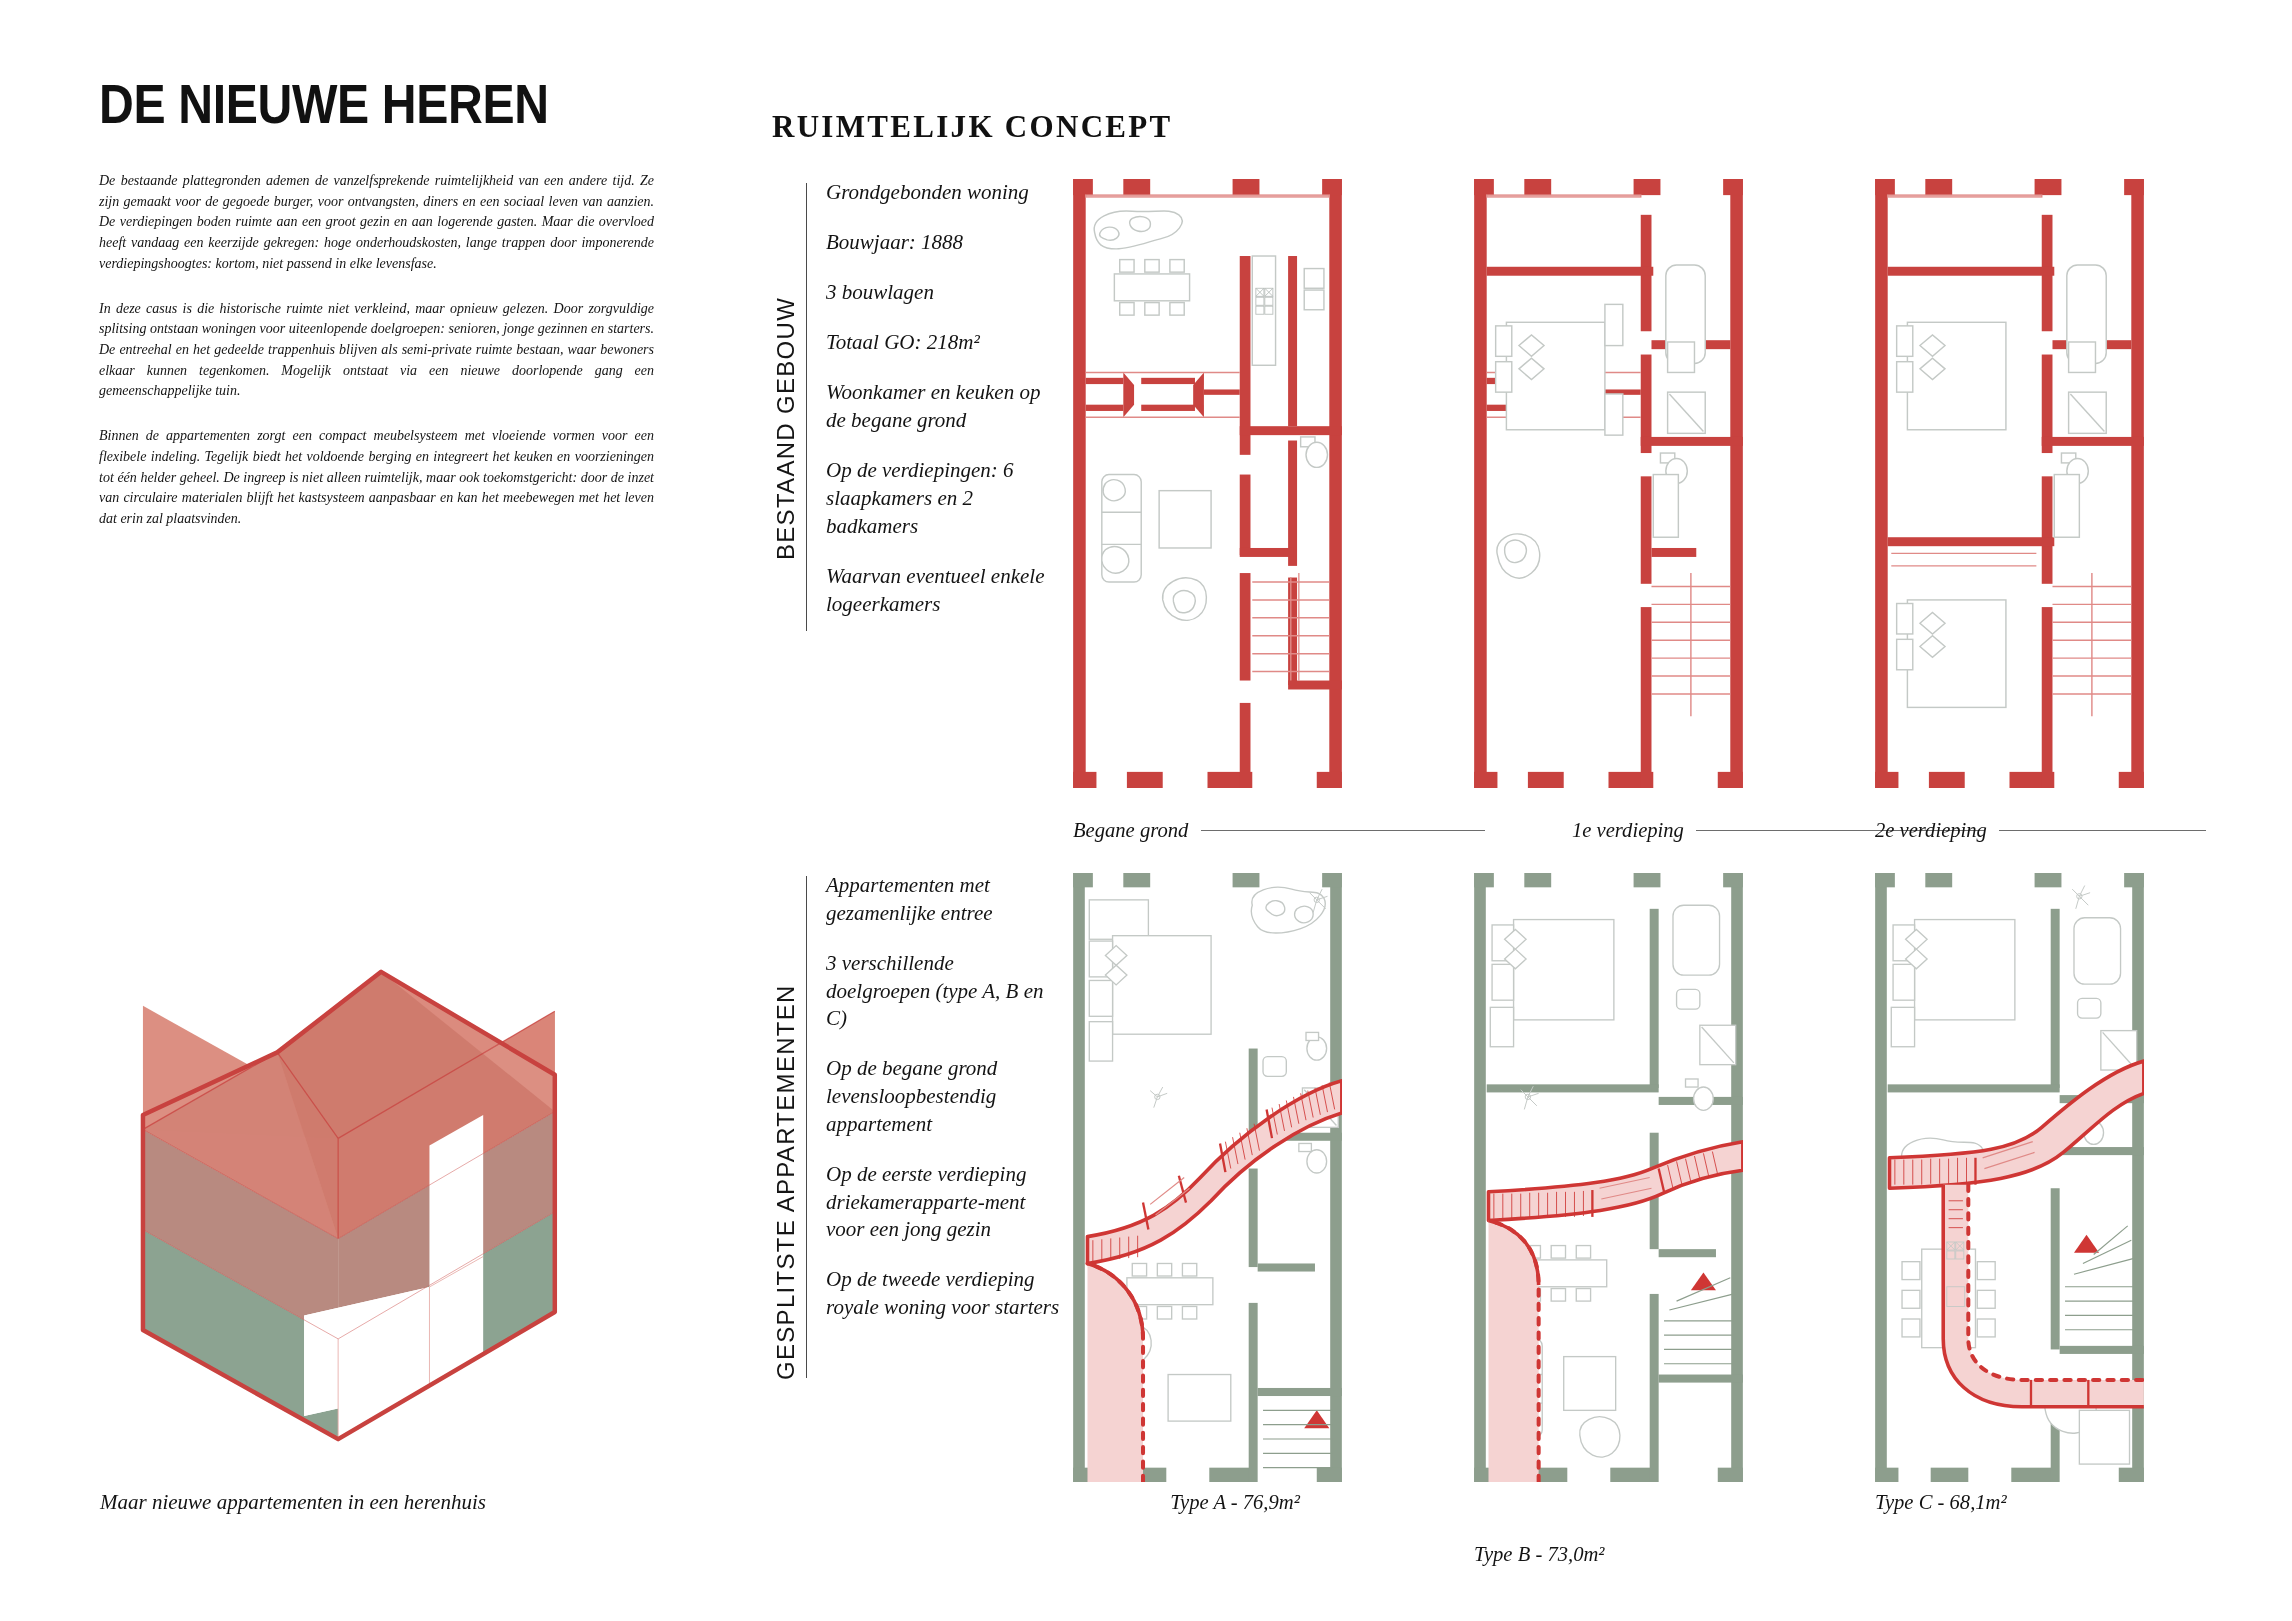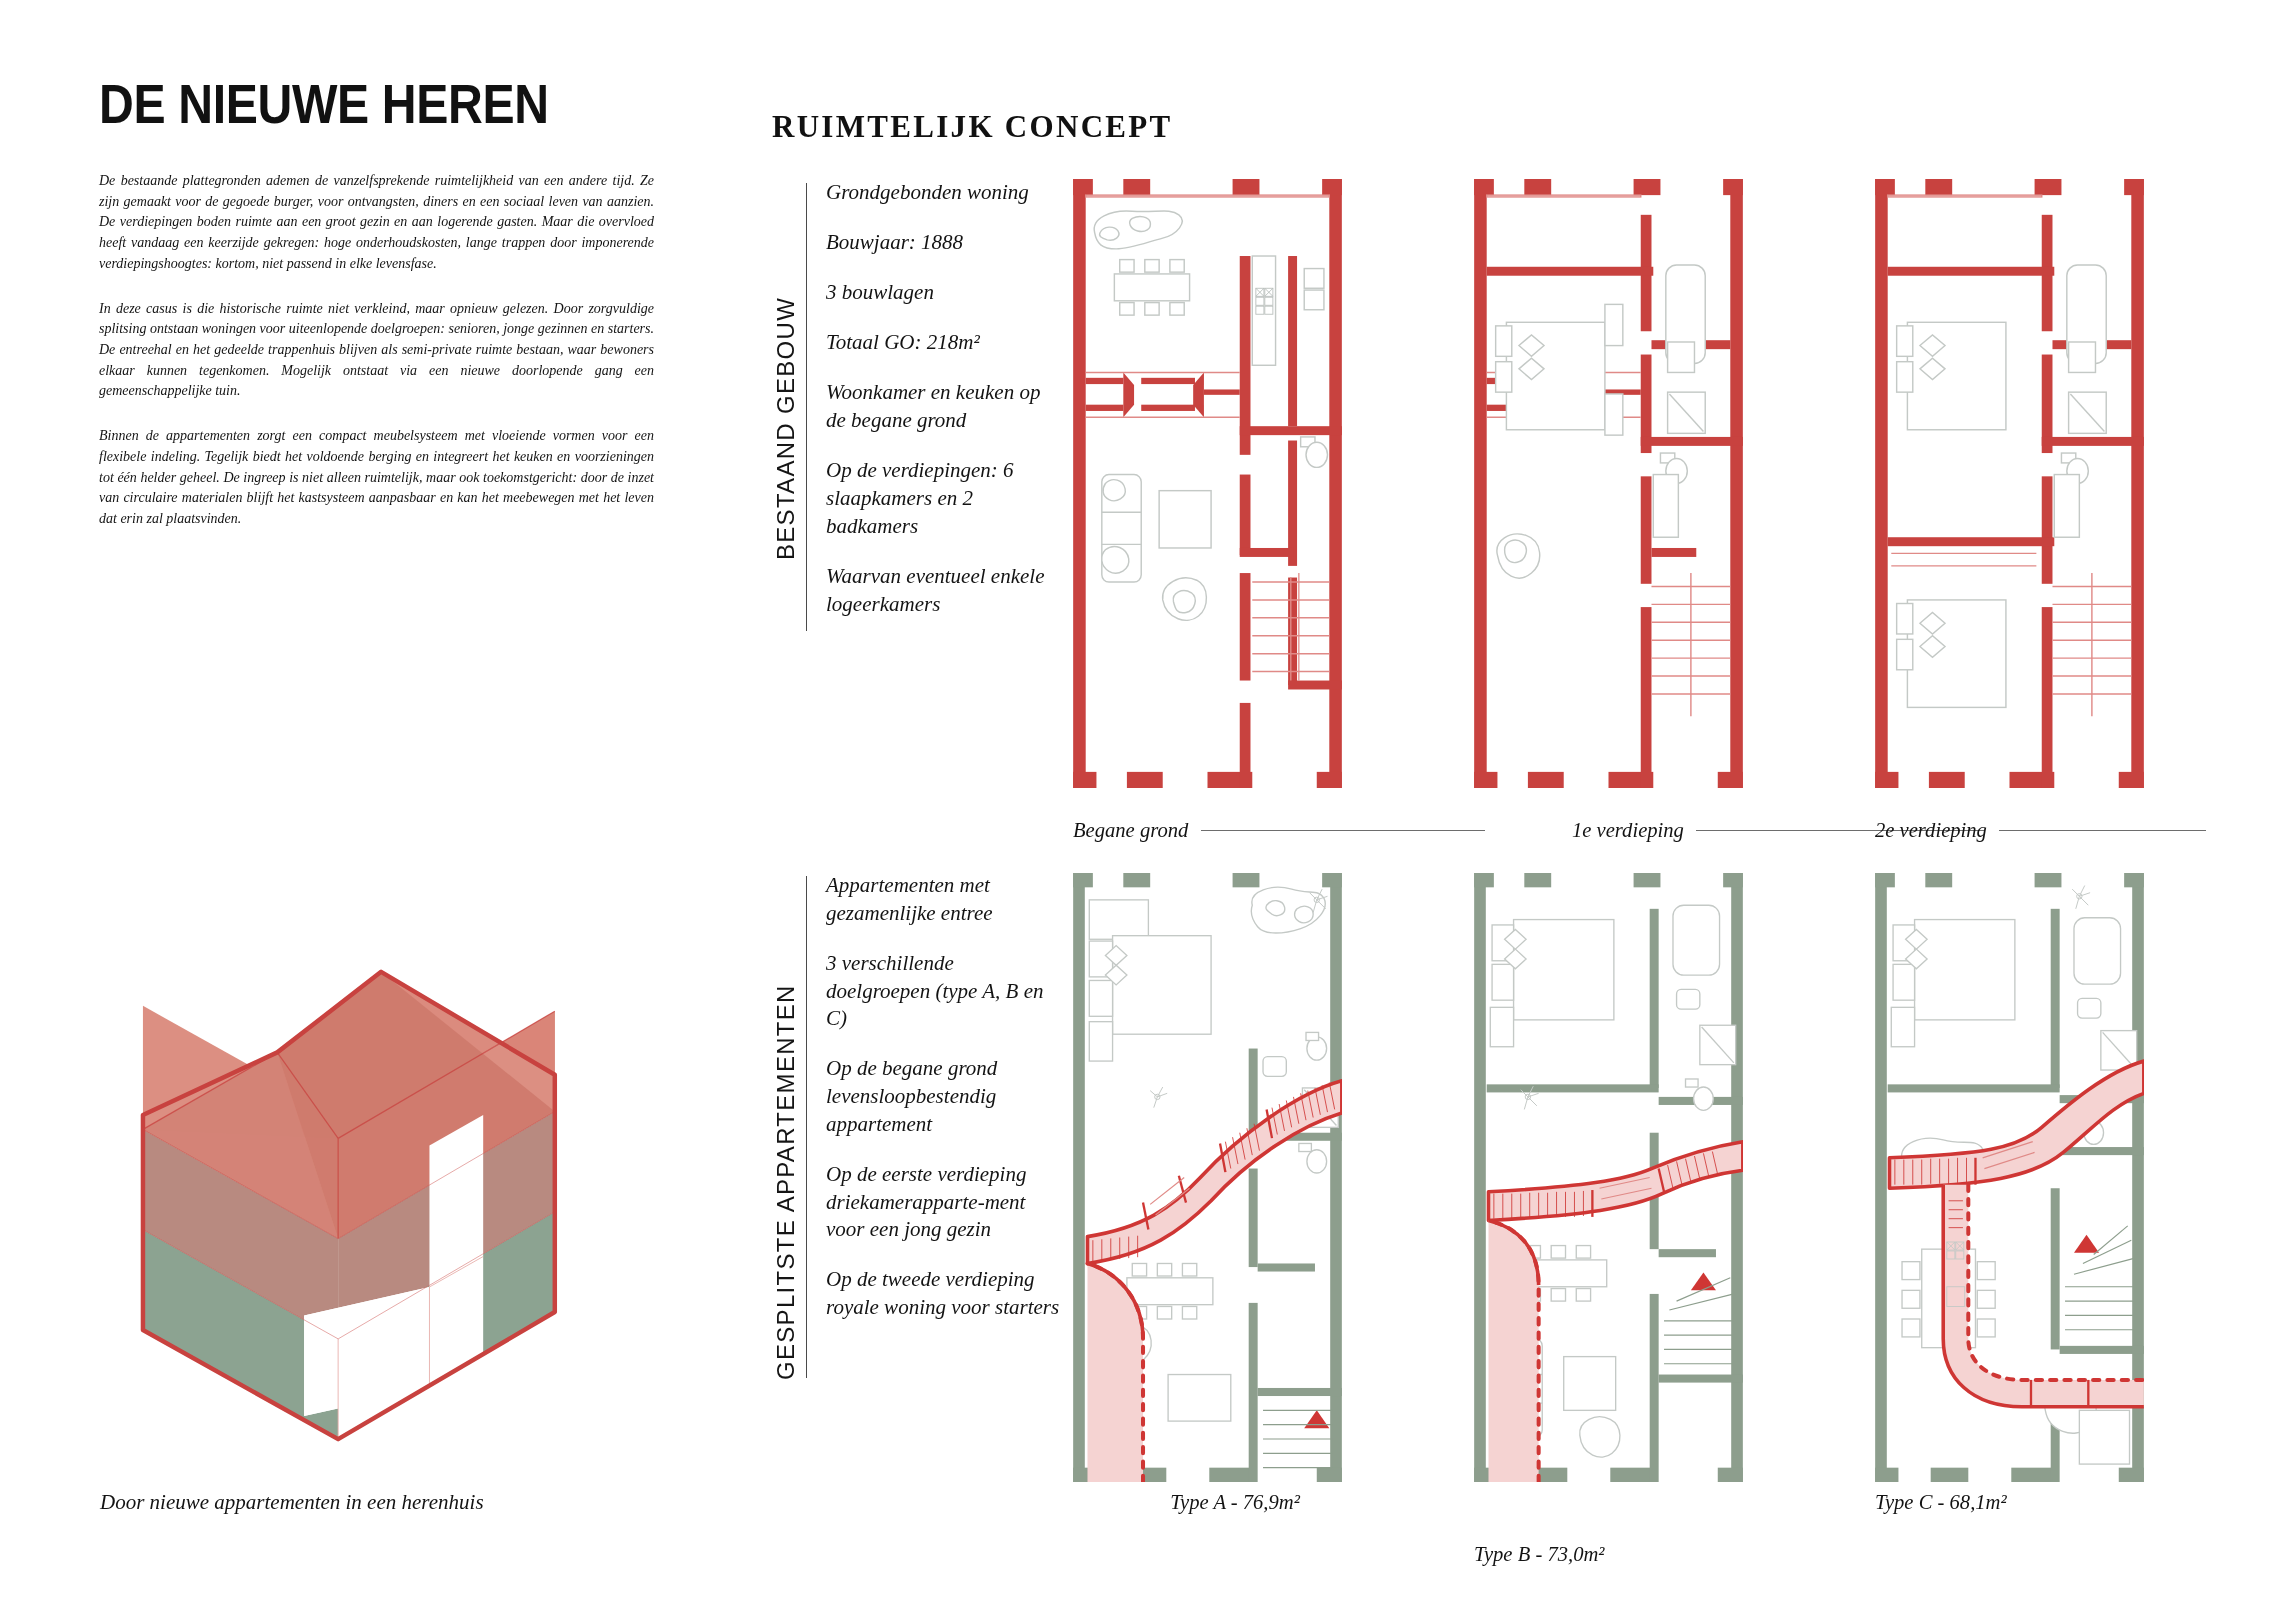--- a/index.html
+++ b/index.html
@@ -164,21 +164,21 @@
           <line x1="228" y1="226" x2="228" y2="338"></line>
           <line x1="228" y1="226" x2="470" y2="84"></line>
         </g>
 
         <polygon points="10,200 160,130 276,40 470,155 470,420 228,562 10,440" fill="none" stroke="#c8423f" stroke-width="5" stroke-linejoin="round"></polygon>
 
         <path d="M 330,234 L 390,200 L 390,470 L 330,505 L 190,536 L 190,424 L 330,392 Z" fill="none" stroke="#c8423f" stroke-width="0"></path>
       </g>
     </svg>
   </div>
-  <div class="iso-caption">Door nieuwe appartementen in een herenhuis</div>
+  <div class="iso-caption">Maar nieuwe appartementen in een herenhuis</div>
 
   <div class="section-title">RUIMTELIJK CONCEPT</div>
 
   <div class="vlabel" id="vlabel-top">BESTAAND GEBOUW</div>
   <div class="vrule" id="vrule-top"></div>
   <ul class="bullets" id="bullets-top">
     <li>Grondgebonden woning</li>
     <li>Bouwjaar: 1888</li>
     <li>3 bouwlagen</li>
     <li>Totaal GO: 218m²</li>

